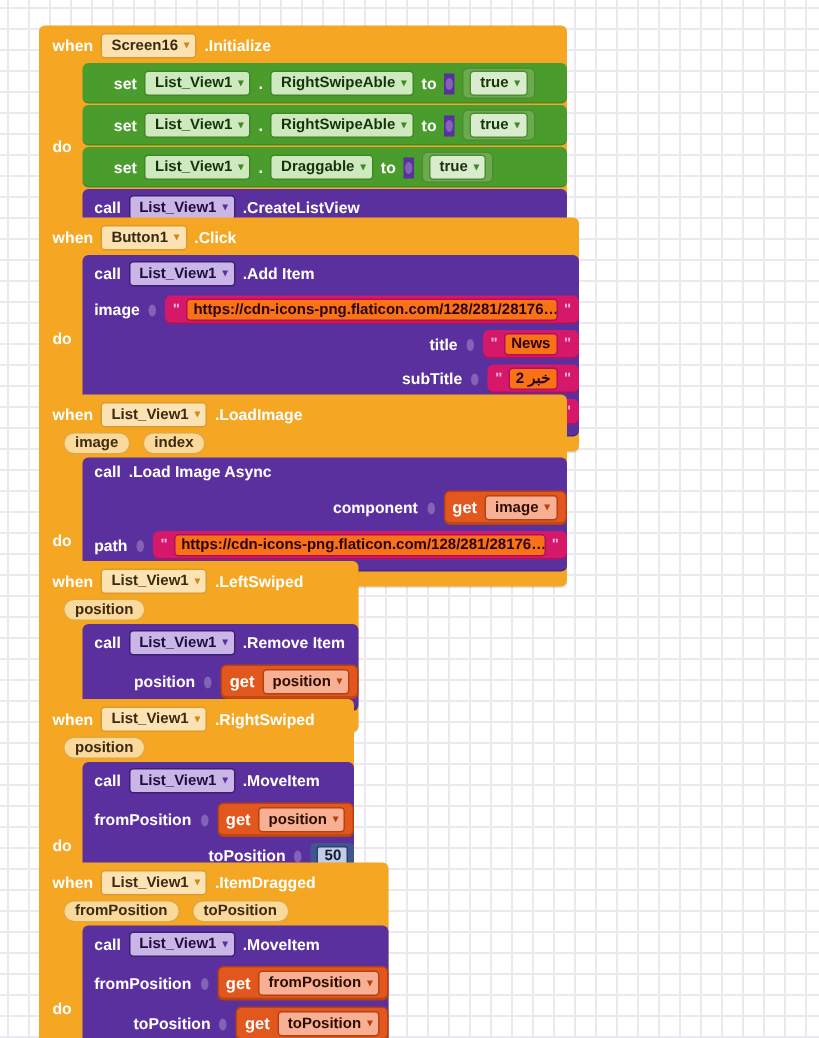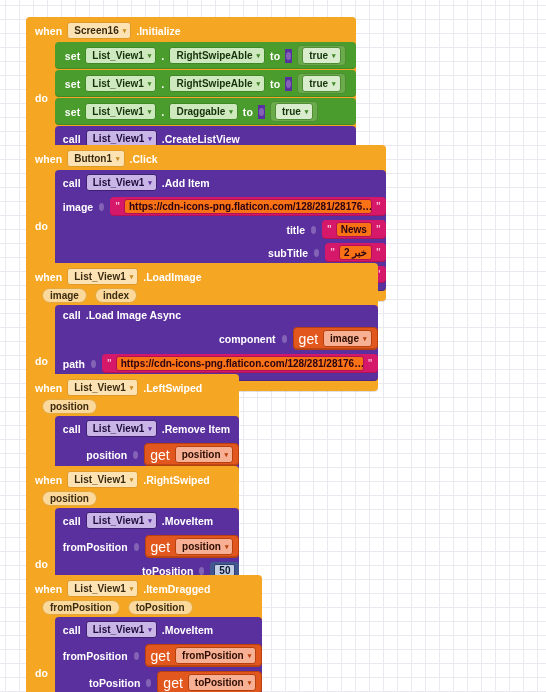--- a/index.html
+++ b/index.html
@@ -54,21 +54,21 @@
 
   .param{
     display:inline-block;background:#fbd89b;border:1px solid #e3a73c;
     border-radius:8px;padding:1px 7px;font-size:10px;color:#3a2b10;font-weight:bold;
   }
 
   
   .setter{
     background:#4a9c2d;border-radius:4px;color:#fff;
     display:flex;align-items:center;gap:5px;
-    padding:3px 10px;margin-bottom:1px;position:relative;
+    padding:3px 21px;margin-bottom:1px;position:relative;
     box-shadow:inset 0 -1px 0 rgba(0,0,0,.12);
   }
   .setter .dd{background:#cfe9bf;border-color:#3f8727;color:#14320a;}
   .setter .dd .car{color:#3f8727;}
   .dot{font-size:11px;font-weight:bold;color:#fff;}
 
   .logicblk{
     display:inline-flex;align-items:center;gap:4px;
     background:#6aab4c;border:1px solid #4f8c33;border-radius:4px;
     padding:1px 4px;
@@ -109,21 +109,21 @@
   }
   .txt .val.empty{min-width:14px;height:11px;}
   .txt .val.rtl{direction:rtl;unicode-bidi:bidi-override;}
 
   
   .get{
     display:inline-flex;align-items:center;gap:5px;
     background:#e2571d;border:1px solid #b8400f;border-radius:4px;
     padding:2px 5px;box-shadow:inset 0 -1px 0 rgba(0,0,0,.18);
   }
-  .get .g{font-size:14px;font-weight:normal;color:#fff;}
+  .get .g{font-size:11px;font-weight:bold;color:#fff;}
   .get .dd{background:#f7b094;border-color:#b8400f;color:#2d0c00;}
   .get .dd .car{color:#b8400f;}
 
   
   .num{
     display:inline-flex;align-items:center;background:#41568f;
     border-radius:3px;padding:2px 4px;
     box-shadow:inset 0 -1px 0 rgba(0,0,0,.2);
     justify-content:flex-end;
   }

